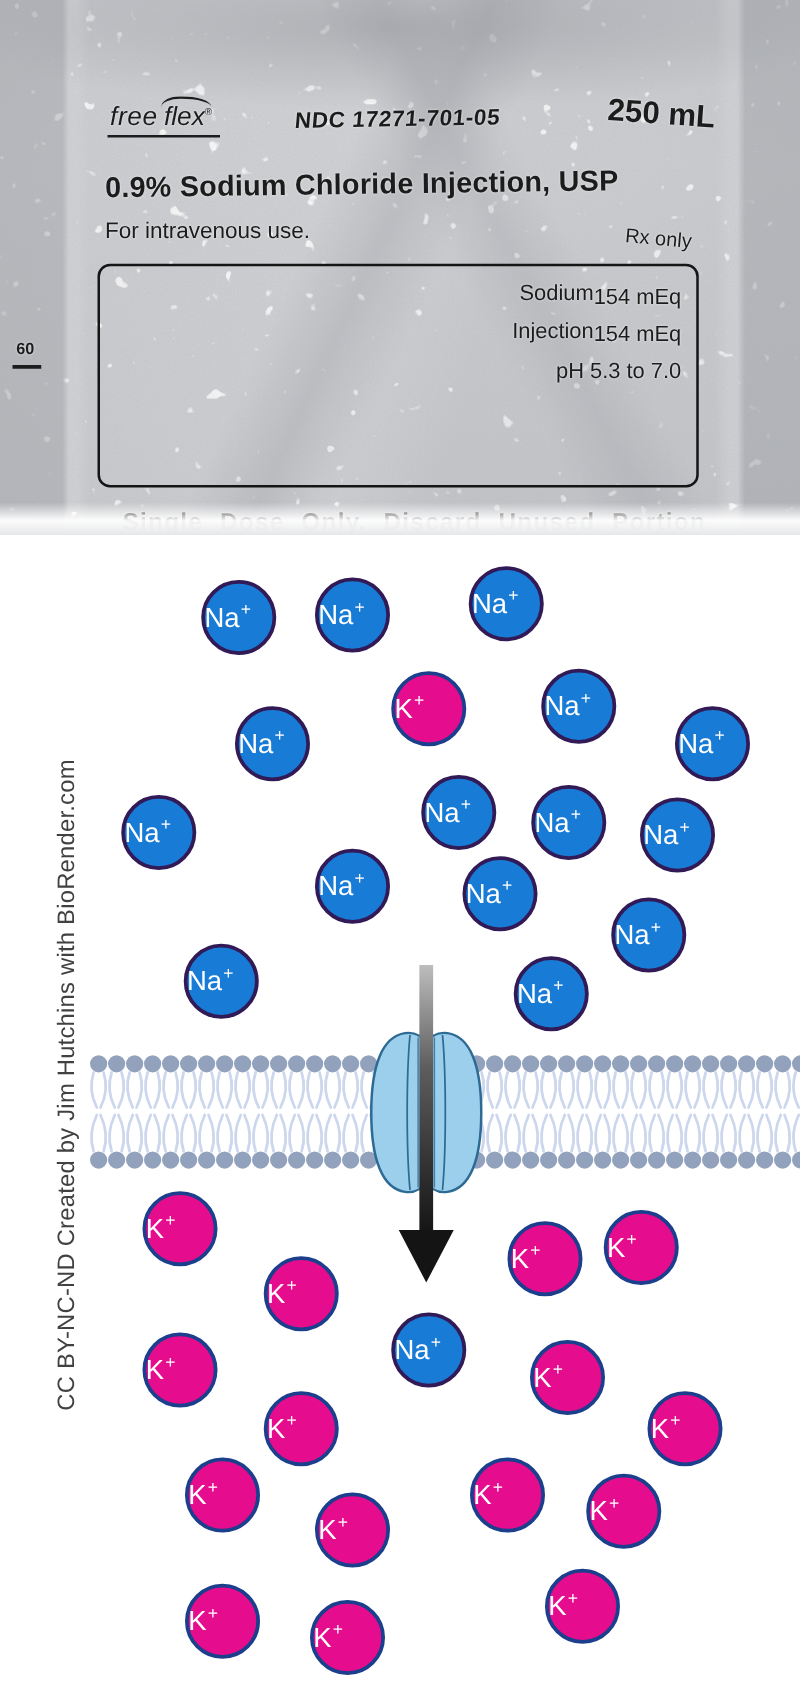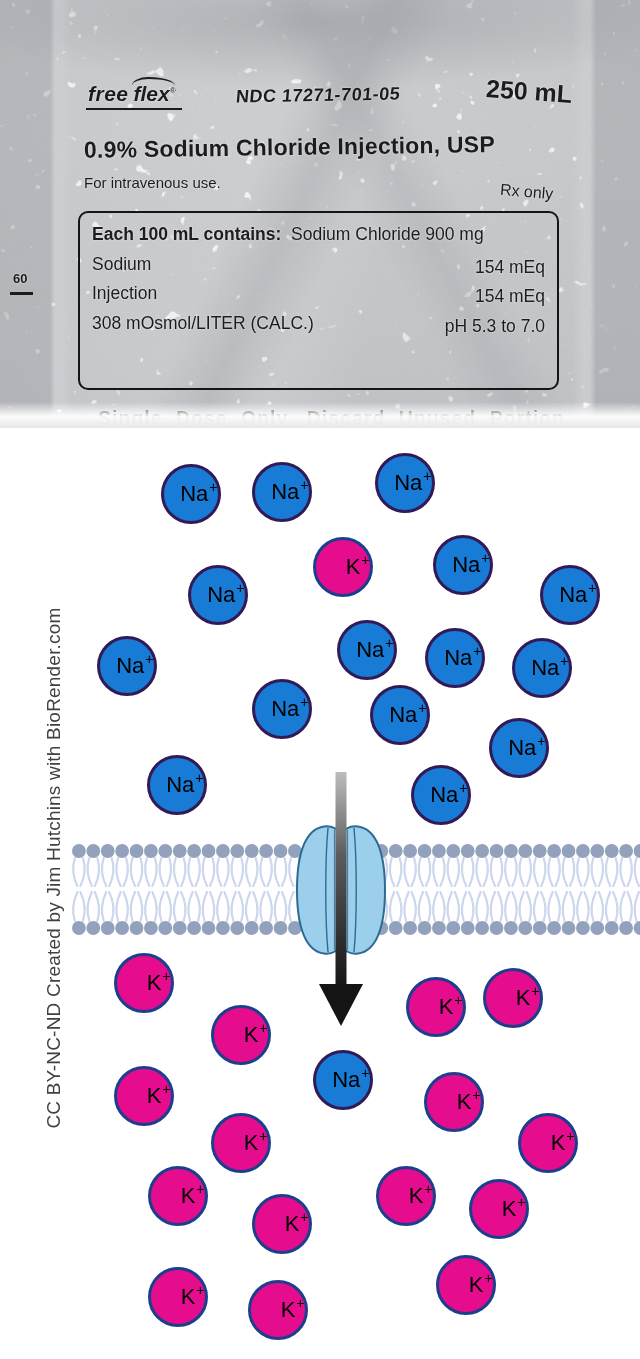--- a/index.html
+++ b/index.html
@@ -19,46 +19,46 @@
       linear-gradient(62deg, transparent 55%, rgba(158,160,166,.28) 61%, transparent 67%),
       linear-gradient(90deg, rgba(148,150,156,.38) 0 50px, rgba(255,255,255,.9) 55px 62px, rgba(255,255,255,0) 72px),
       linear-gradient(270deg, rgba(152,154,160,.42) 0 44px, rgba(255,255,255,.8) 50px 57px, rgba(255,255,255,0) 68px);}
   .grain{position:absolute;left:0;top:0;pointer-events:none;}
   .bag-edge{position:absolute;left:0;bottom:0;width:640px;height:26px;
     background:linear-gradient(180deg, rgba(255,255,255,0), rgba(255,255,255,.95) 55%, #e6e7e8);}
   .photo .txt{position:absolute;color:#1c1c1c;text-shadow:0 0 2px rgba(255,255,255,.75);}
 
   .brand{left:86px;top:82px;font-size:21px;font-style:italic;border-bottom:2px solid #1c1c1c;
          padding:0 6px 2px 2px;}
-  .brand .free{font-weight:700;letter-spacing:.5px;margin-top:15px;}
-  .brand .flex{font-weight:700;position:relative;margin-left:5px;}
+  .brand .free{font-weight:400;letter-spacing:.5px;margin-top:15px;}
+  .brand .flex{font-weight:400;position:relative;margin-left:5px;}
   .brand .flex::before{content:"";position:absolute;top:-5px;left:-2px;right:-5px;height:9px;
          border-top:2.5px solid #1c1c1c;border-radius:50% 80% 0 0/100% 100% 0 0;}
   .brand .reg{font-size:8px;vertical-align:super;font-style:normal;}
   .ndc{left:236px;top:85px;font-size:18px;font-weight:700;letter-spacing:.5px;
        transform:skewX(-6deg) rotate(-1deg);}
   .volume{left:486px;top:77px;font-size:25px;font-weight:700;transform:rotate(4deg);}
   .title{left:84px;top:134px;font-size:23px;font-weight:700;letter-spacing:.2px;
          white-space:nowrap;transform:rotate(-0.8deg);}
-  .route{left:84px;top:174px;font-size:15px;}
+  .route{left:84px;top:174px;font-size:18px;}
   .rx{left:500px;top:183px;font-size:16px;transform:rotate(5deg);}
   .scale-50{left:13px;top:271px;font-size:13px;font-weight:700;color:#222;}
   .scale-line{position:absolute;left:10px;top:292px;width:23px;height:2.5px;background:#1c1c1c;}
   .info-box{left:78px;top:211px;width:481px;height:179px;border:2px solid #151515;border-radius:10px;
             padding:7px 12px 0 12px;box-sizing:border-box;font-size:17.5px;line-height:29.6px;}
-  .info-box .row{display:flex;justify-content:space-between;}
+  .info-box .row{display:flex;justify-content:flex-end;}
   .info-box .val{transform:translateY(3px);}
   .bottom-strip{left:98px;top:407px;font-size:19.5px;font-weight:700;letter-spacing:1px;
                 word-spacing:7px;color:#2a2a2a;white-space:nowrap;filter:blur(.4px);}
 
   
   .diagram{position:absolute;left:0;top:428px;width:640px;height:931px;background:#fff;}
   .diagram svg{position:absolute;left:0;top:0;}
   .ion{position:absolute;width:54px;height:54px;border-radius:50%;display:flex;
-       align-items:center;justify-content:flex-end;color:#000000;font-size:22px;font-weight:500;
+       align-items:center;justify-content:flex-start;color:#ffffff;font-size:22px;font-weight:500;
        box-sizing:content-box;}
   .ion sup{font-size:14px;position:relative;top:-1px;margin-left:1px;font-weight:500;}
   .attribution{position:absolute;left:54px;top:440px;transform:translate(-50%,-50%) rotate(-90deg);
        white-space:nowrap;font-size:19px;color:#414141;letter-spacing:.2px;}
 </style>
 </head>
 <body>
 
 <div class="canvas">
 
@@ -83,31 +83,29 @@
     </div>
     <div class="txt ndc">NDC 17271-701-05</div>
     <div class="txt volume">250 mL</div>
     <div class="txt title">0.9% Sodium Chloride Injection, USP</div>
     <div class="txt route">For intravenous use.</div>
     <div class="txt rx">Rx only</div>
     <div class="txt scale-50">60</div>
     <div class="scale-line"></div>
 
     <div class="txt info-box">
-      <div><b>Each 100 mL contains:</b>&nbsp; <span>Sodium Chloride 900 mg</span></div>
       <div class="row">
         <span>Sodium</span>
         <span class="val">154 mEq</span>
       </div>
       <div class="row">
         <span>Injection</span>
         <span class="val">154 mEq</span>
       </div>
       <div class="row">
-        <span>308 mOsmol/LITER (CALC.)</span>
         <span class="val">pH 5.3 to 7.0</span>
       </div>
     </div>
 
     <div class="txt bottom-strip">Single Dose Only.  Discard Unused Portion</div>
     <div class="bag-edge"></div>
   </section>
 
   <section class="diagram">
     <svg id="diagram-svg" width="640" height="931" viewBox="0 0 640 931">

